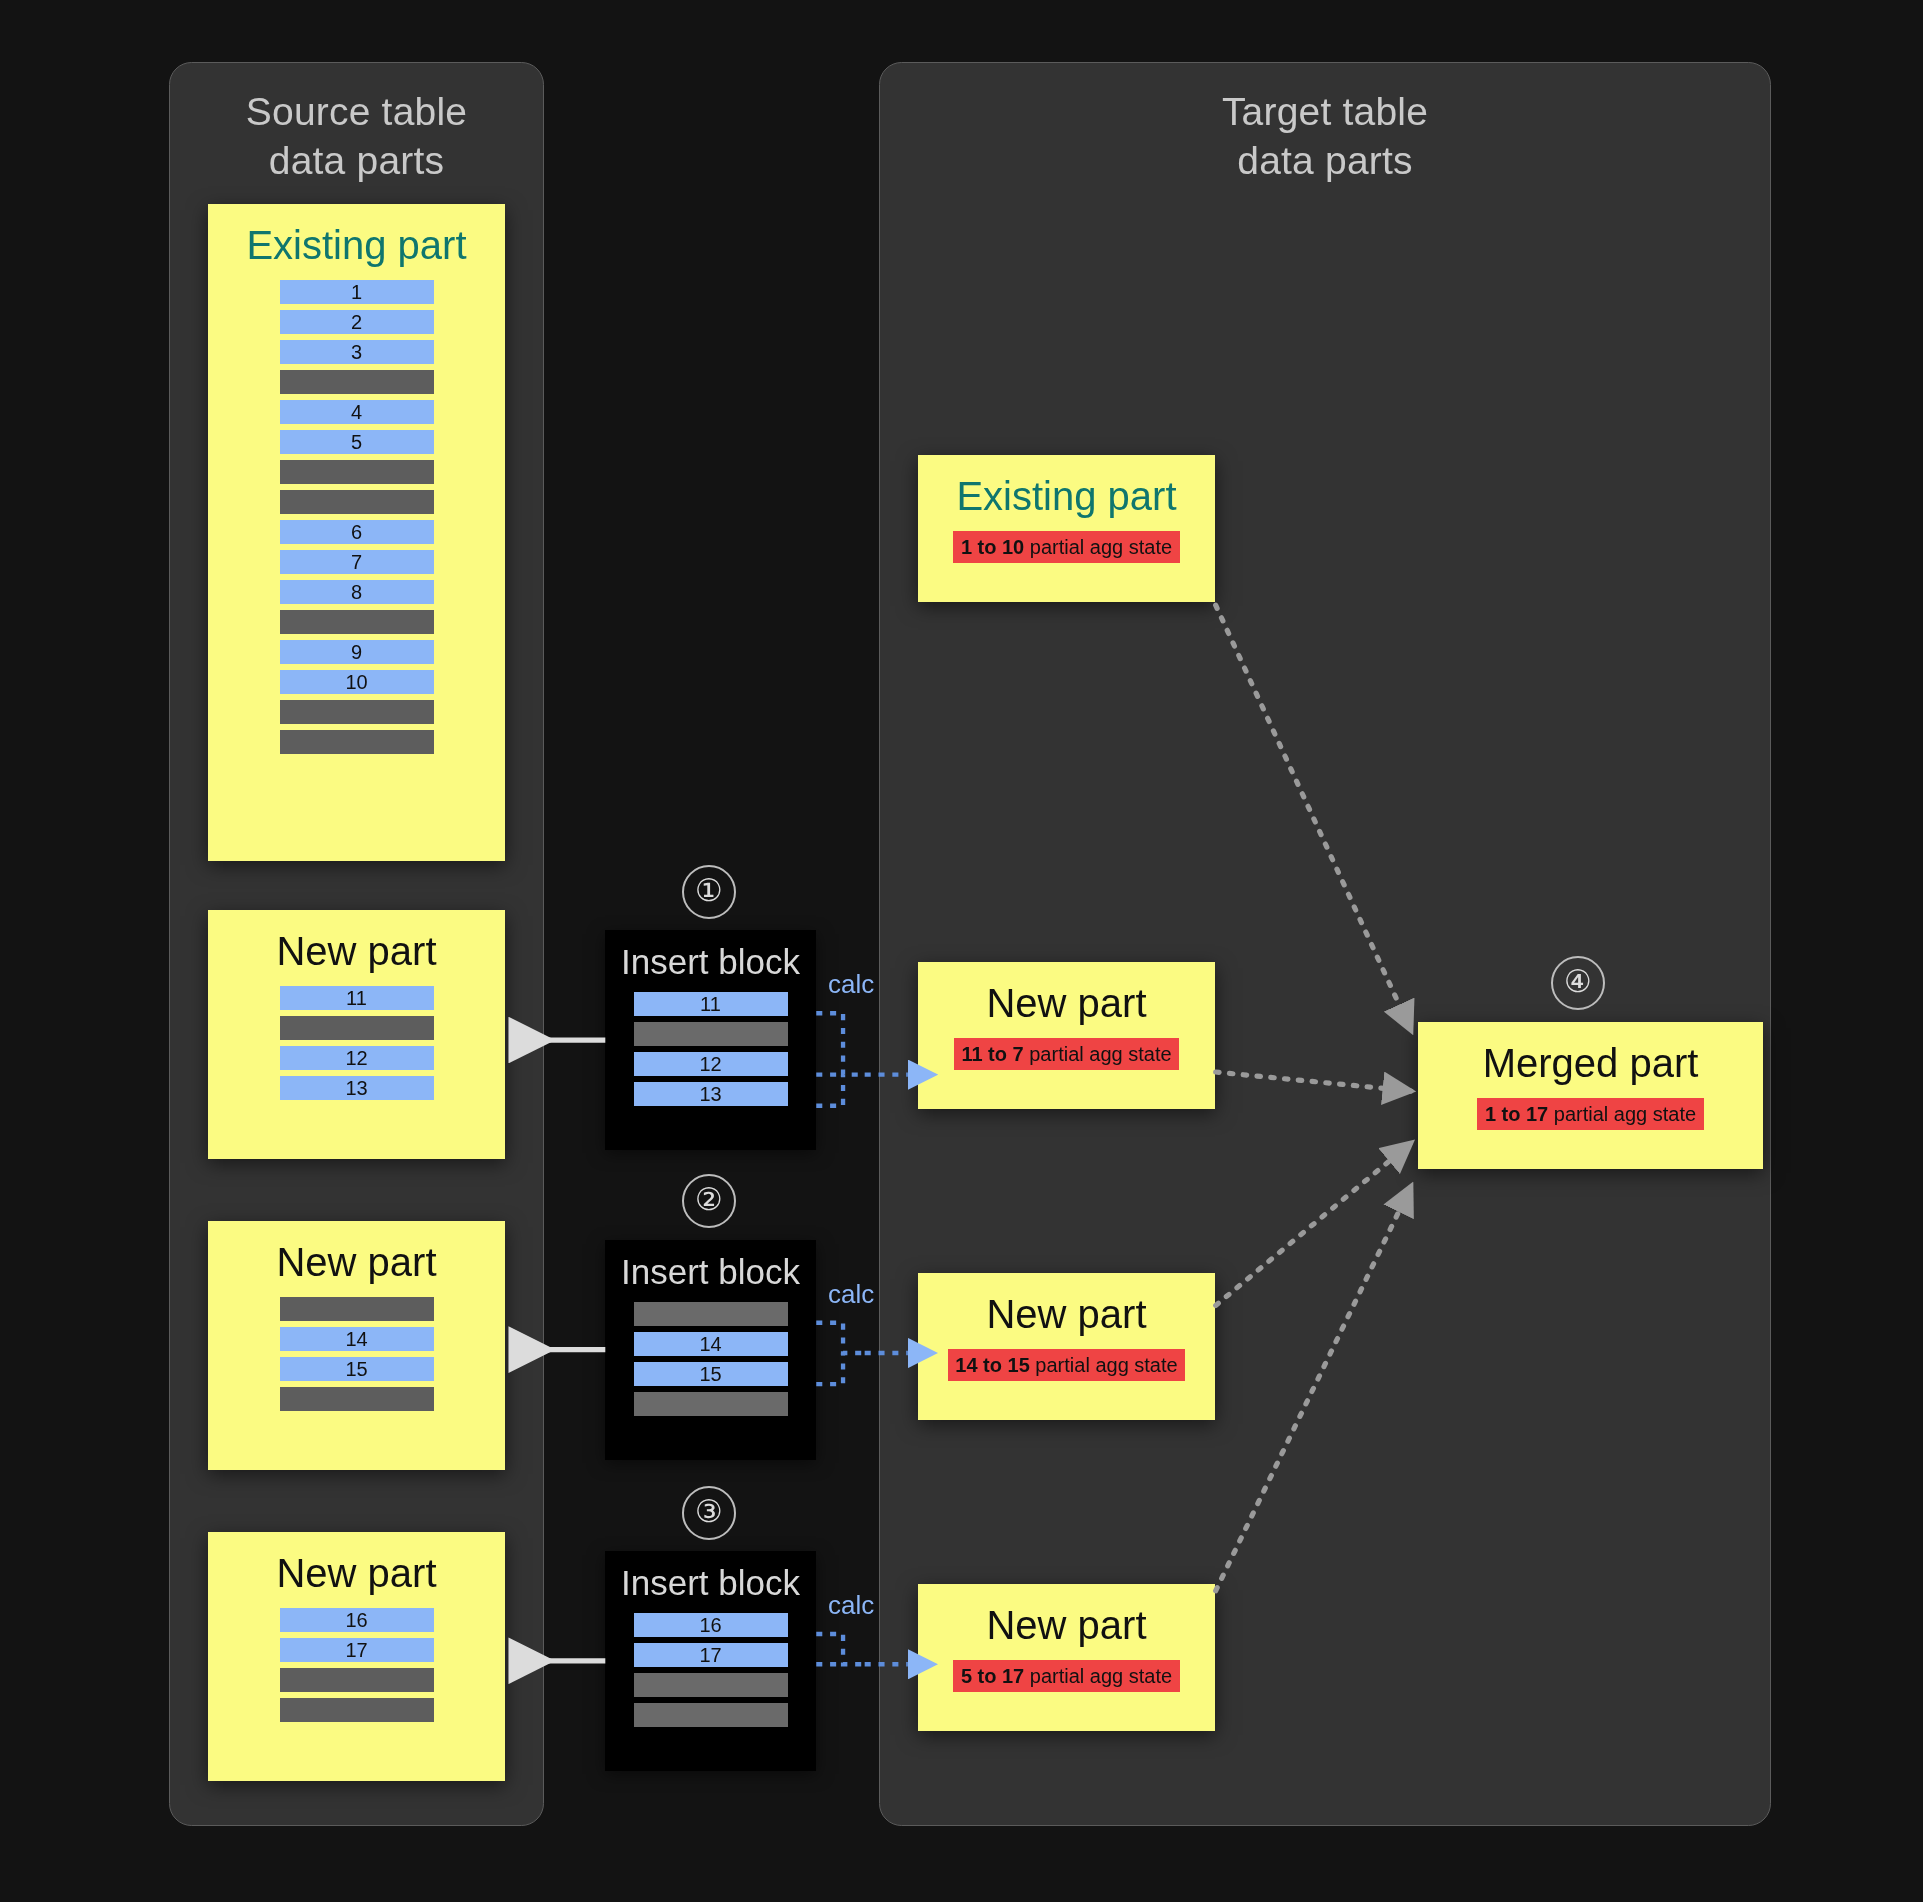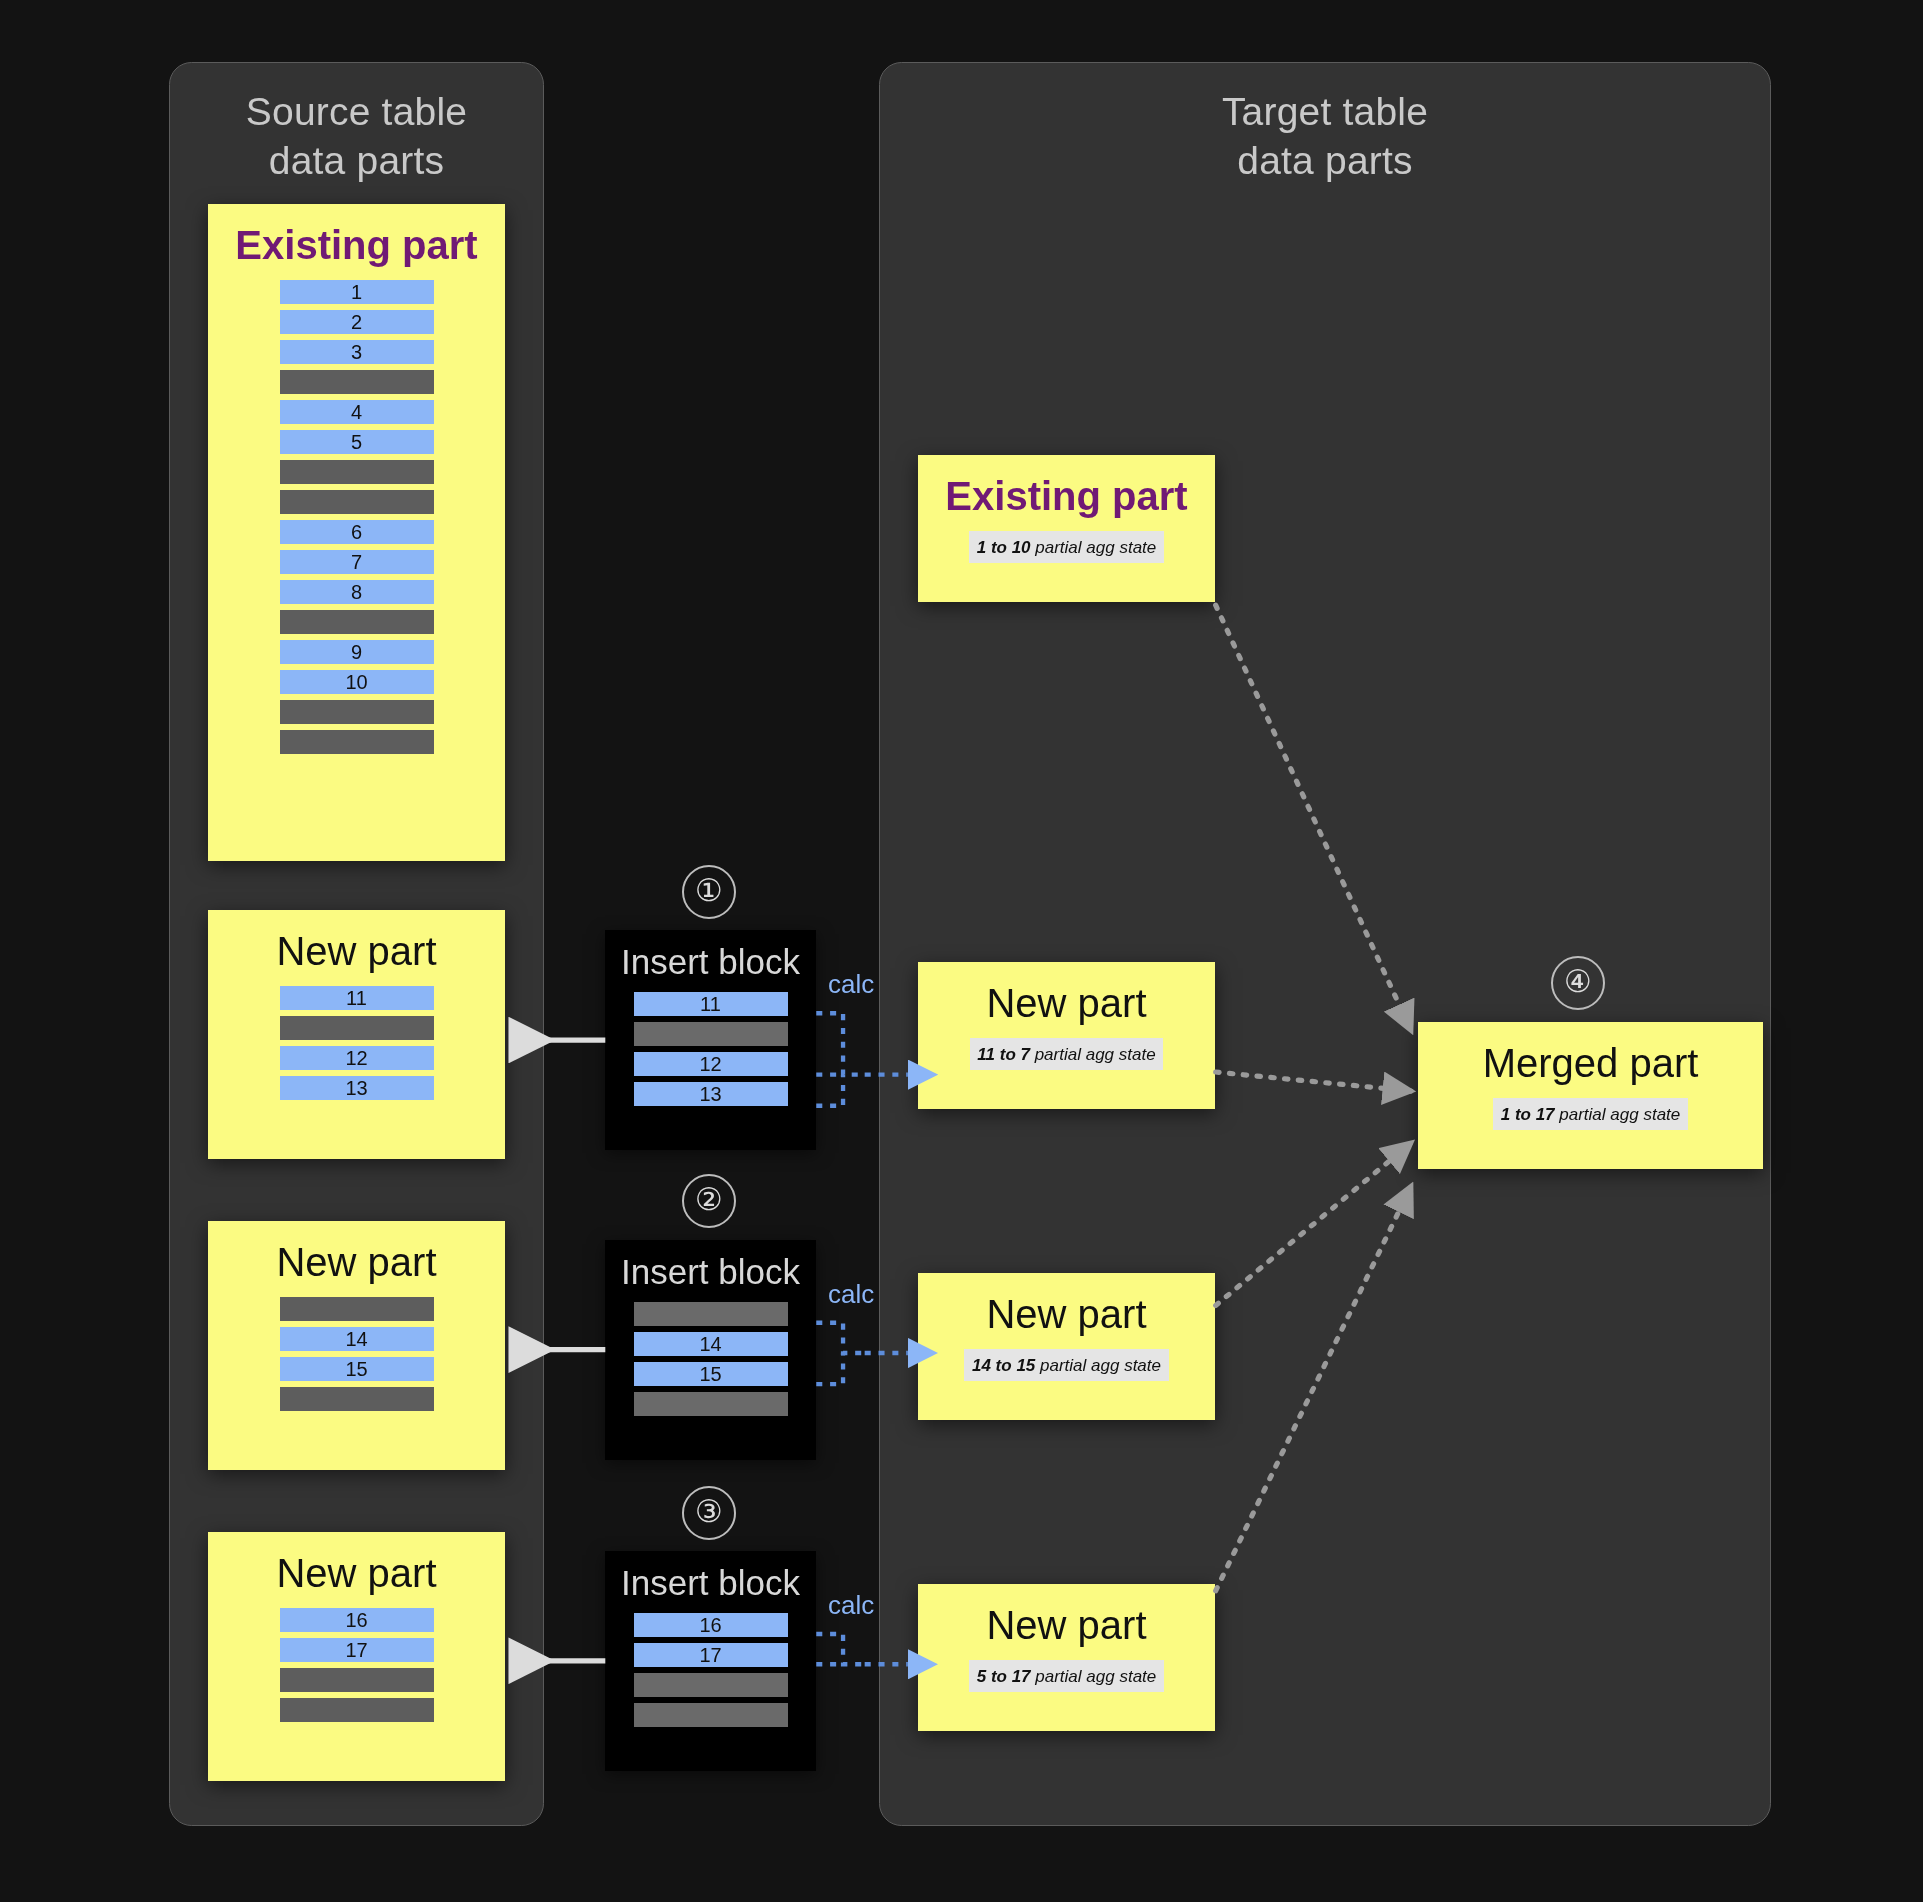--- a/index.html
+++ b/index.html
@@ -28,34 +28,34 @@
 
   
   .ypart{
     position:absolute;background:#fbfb82;box-shadow:0 5.2px 19px rgba(0,0,0,.55);
     box-sizing:border-box;
   }
   .ypart-title{
     text-align:center;font-size:40px;line-height:45px;color:#111;
     margin-top:19px;margin-bottom:12px;
   }
-  .ypart-title.muted{color:#701a75;font-weight:bold;}
+  .ypart-title.muted{color:#0f766e;}
 
   .rows{display:flex;flex-direction:column;align-items:center;gap:6px;}
   .row{
     width:154px;height:24px;line-height:24px;text-align:center;
     font-size:20px;color:#111;
   }
   .row.blue{background:#8cb6f7;}
   .row.gray{background:#5d5d5d;color:transparent;}
 
   
   .chip{
-    display:inline-block;background:#e5e5e5;color:#111;
-    font-size:17px;line-height:29px;padding:1.7px 7.8px;white-space:nowrap;font-style:italic;
+    display:inline-block;background:#ef4444;color:#111;
+    font-size:20px;line-height:29px;padding:1.7px 7.8px;white-space:nowrap;
   }
   .chip b{font-weight:bold;}
   .chip-wrap{text-align:center;}
 
   
   .iblock{
     position:absolute;background:#000000;box-sizing:border-box;
     box-shadow:0 4.3px 15.6px rgba(0,0,0,.5);
   }
   .iblock-title{

